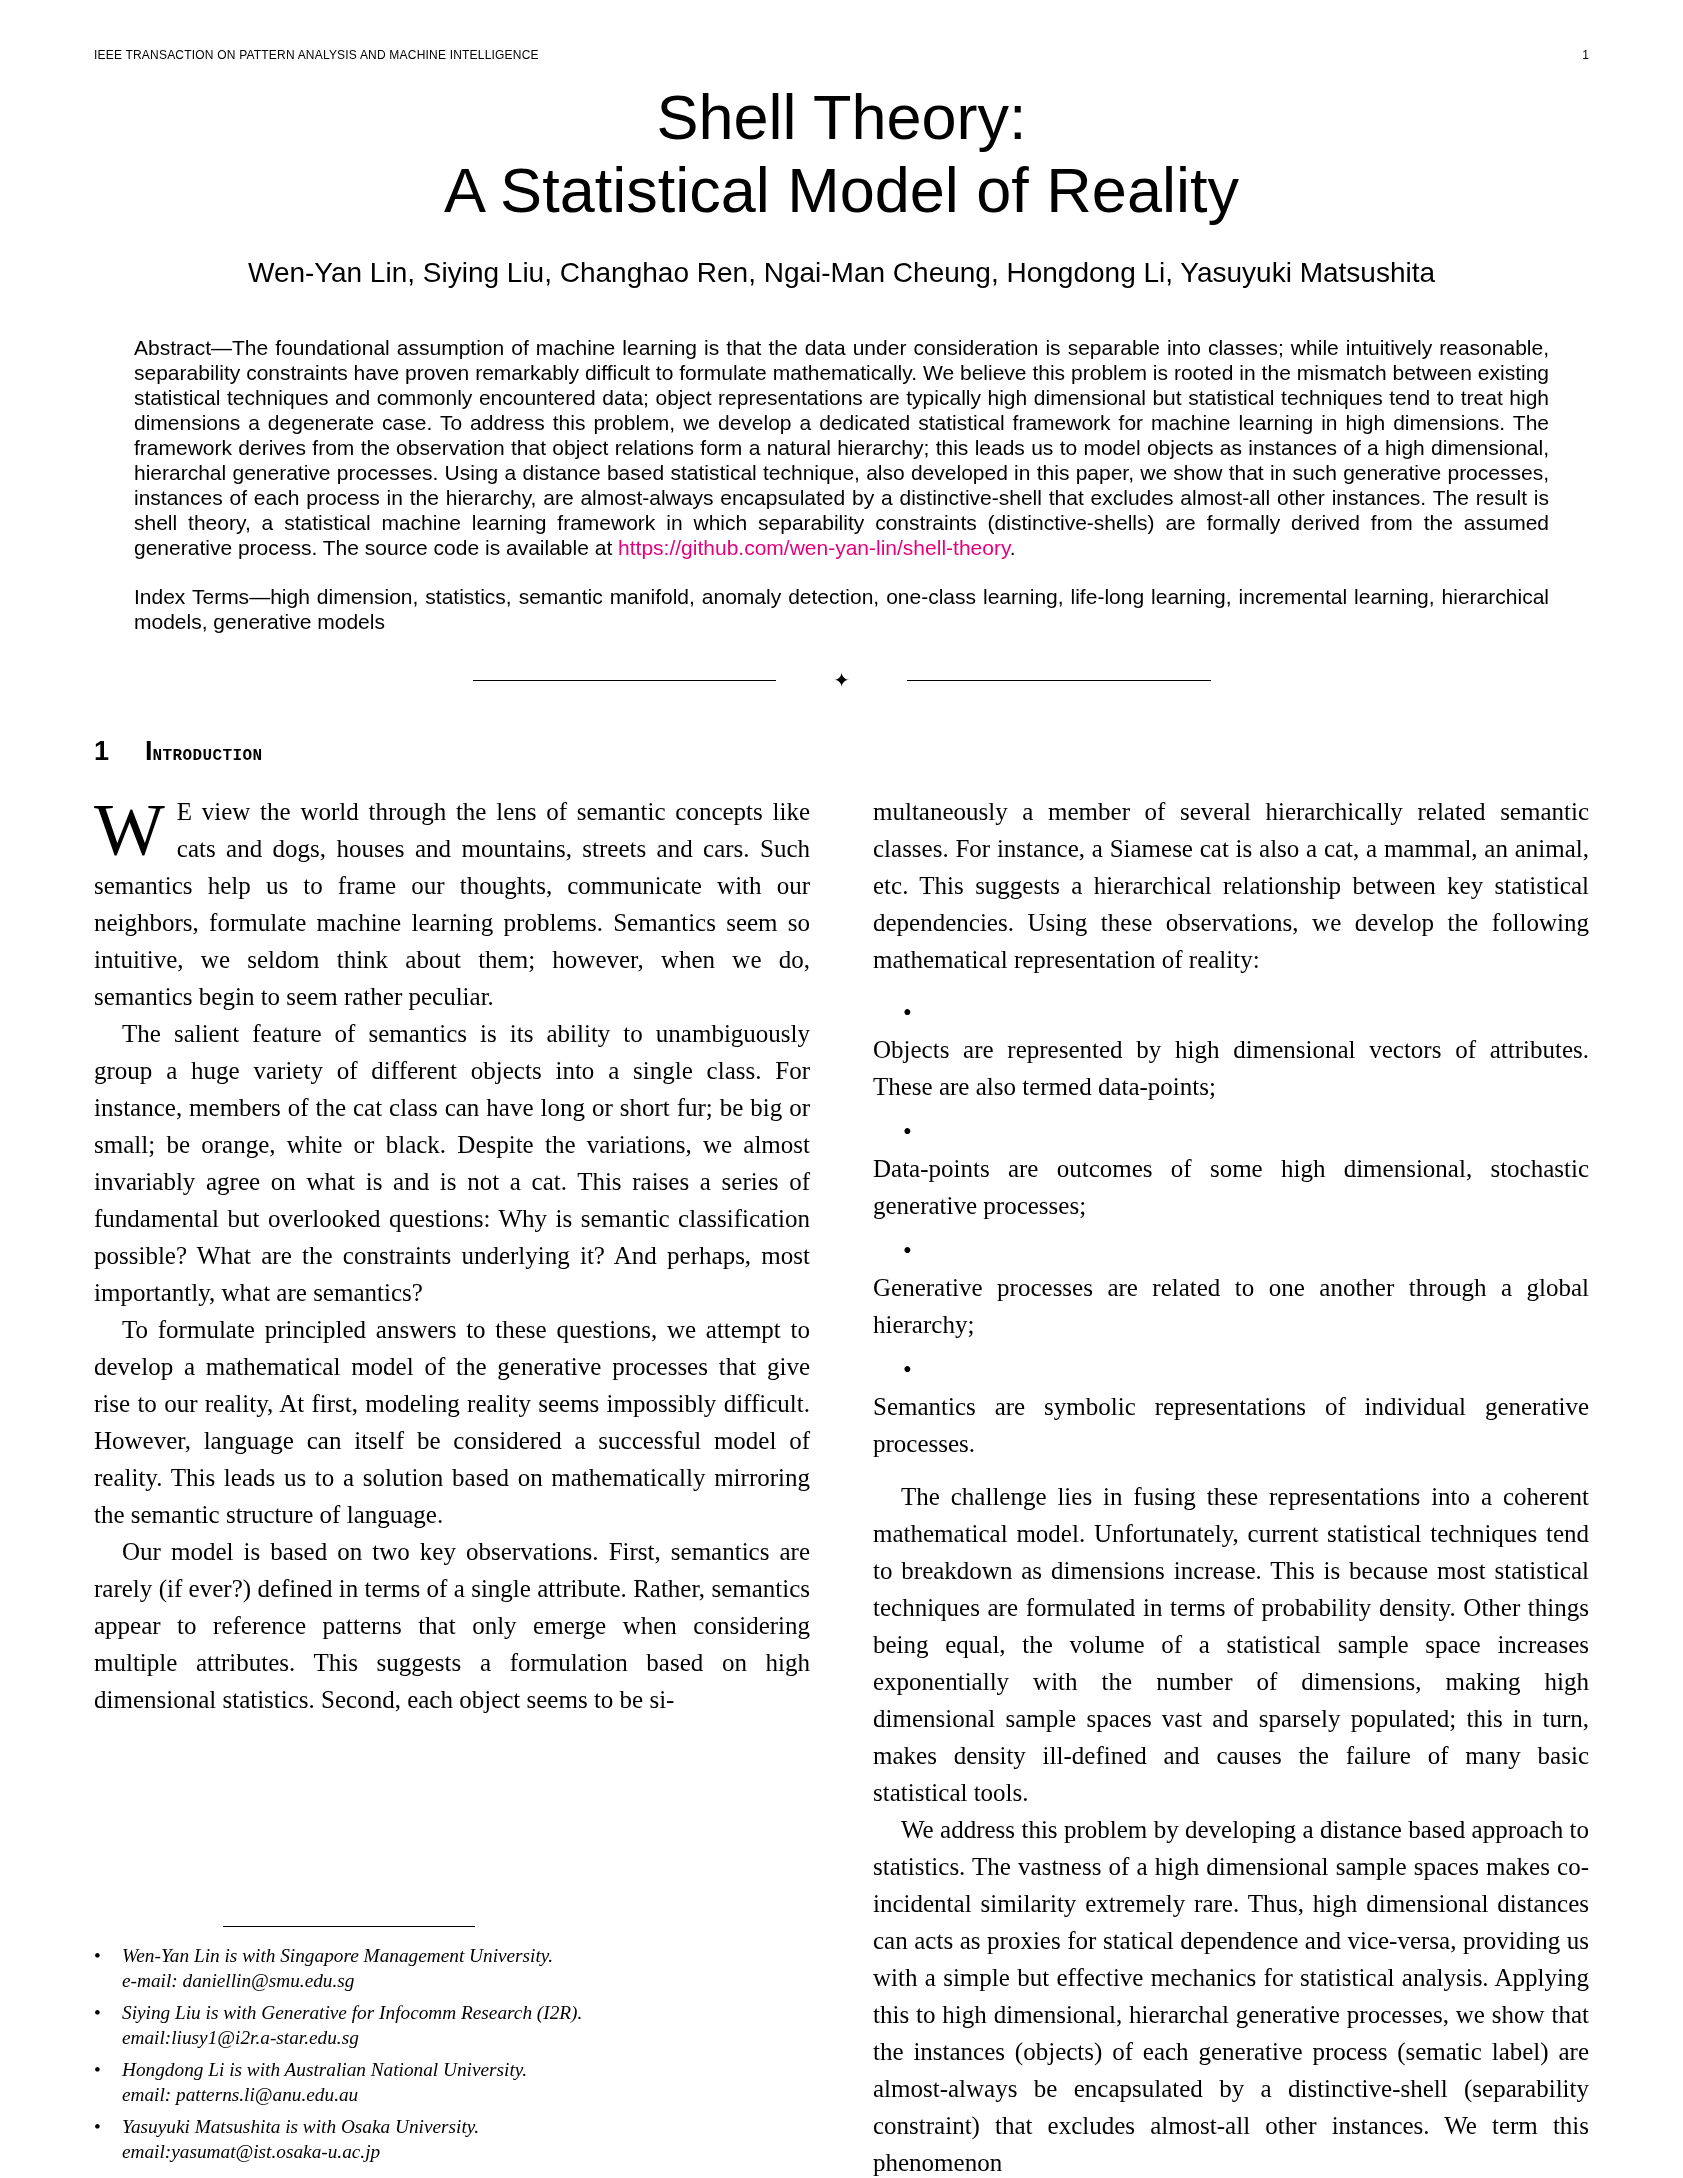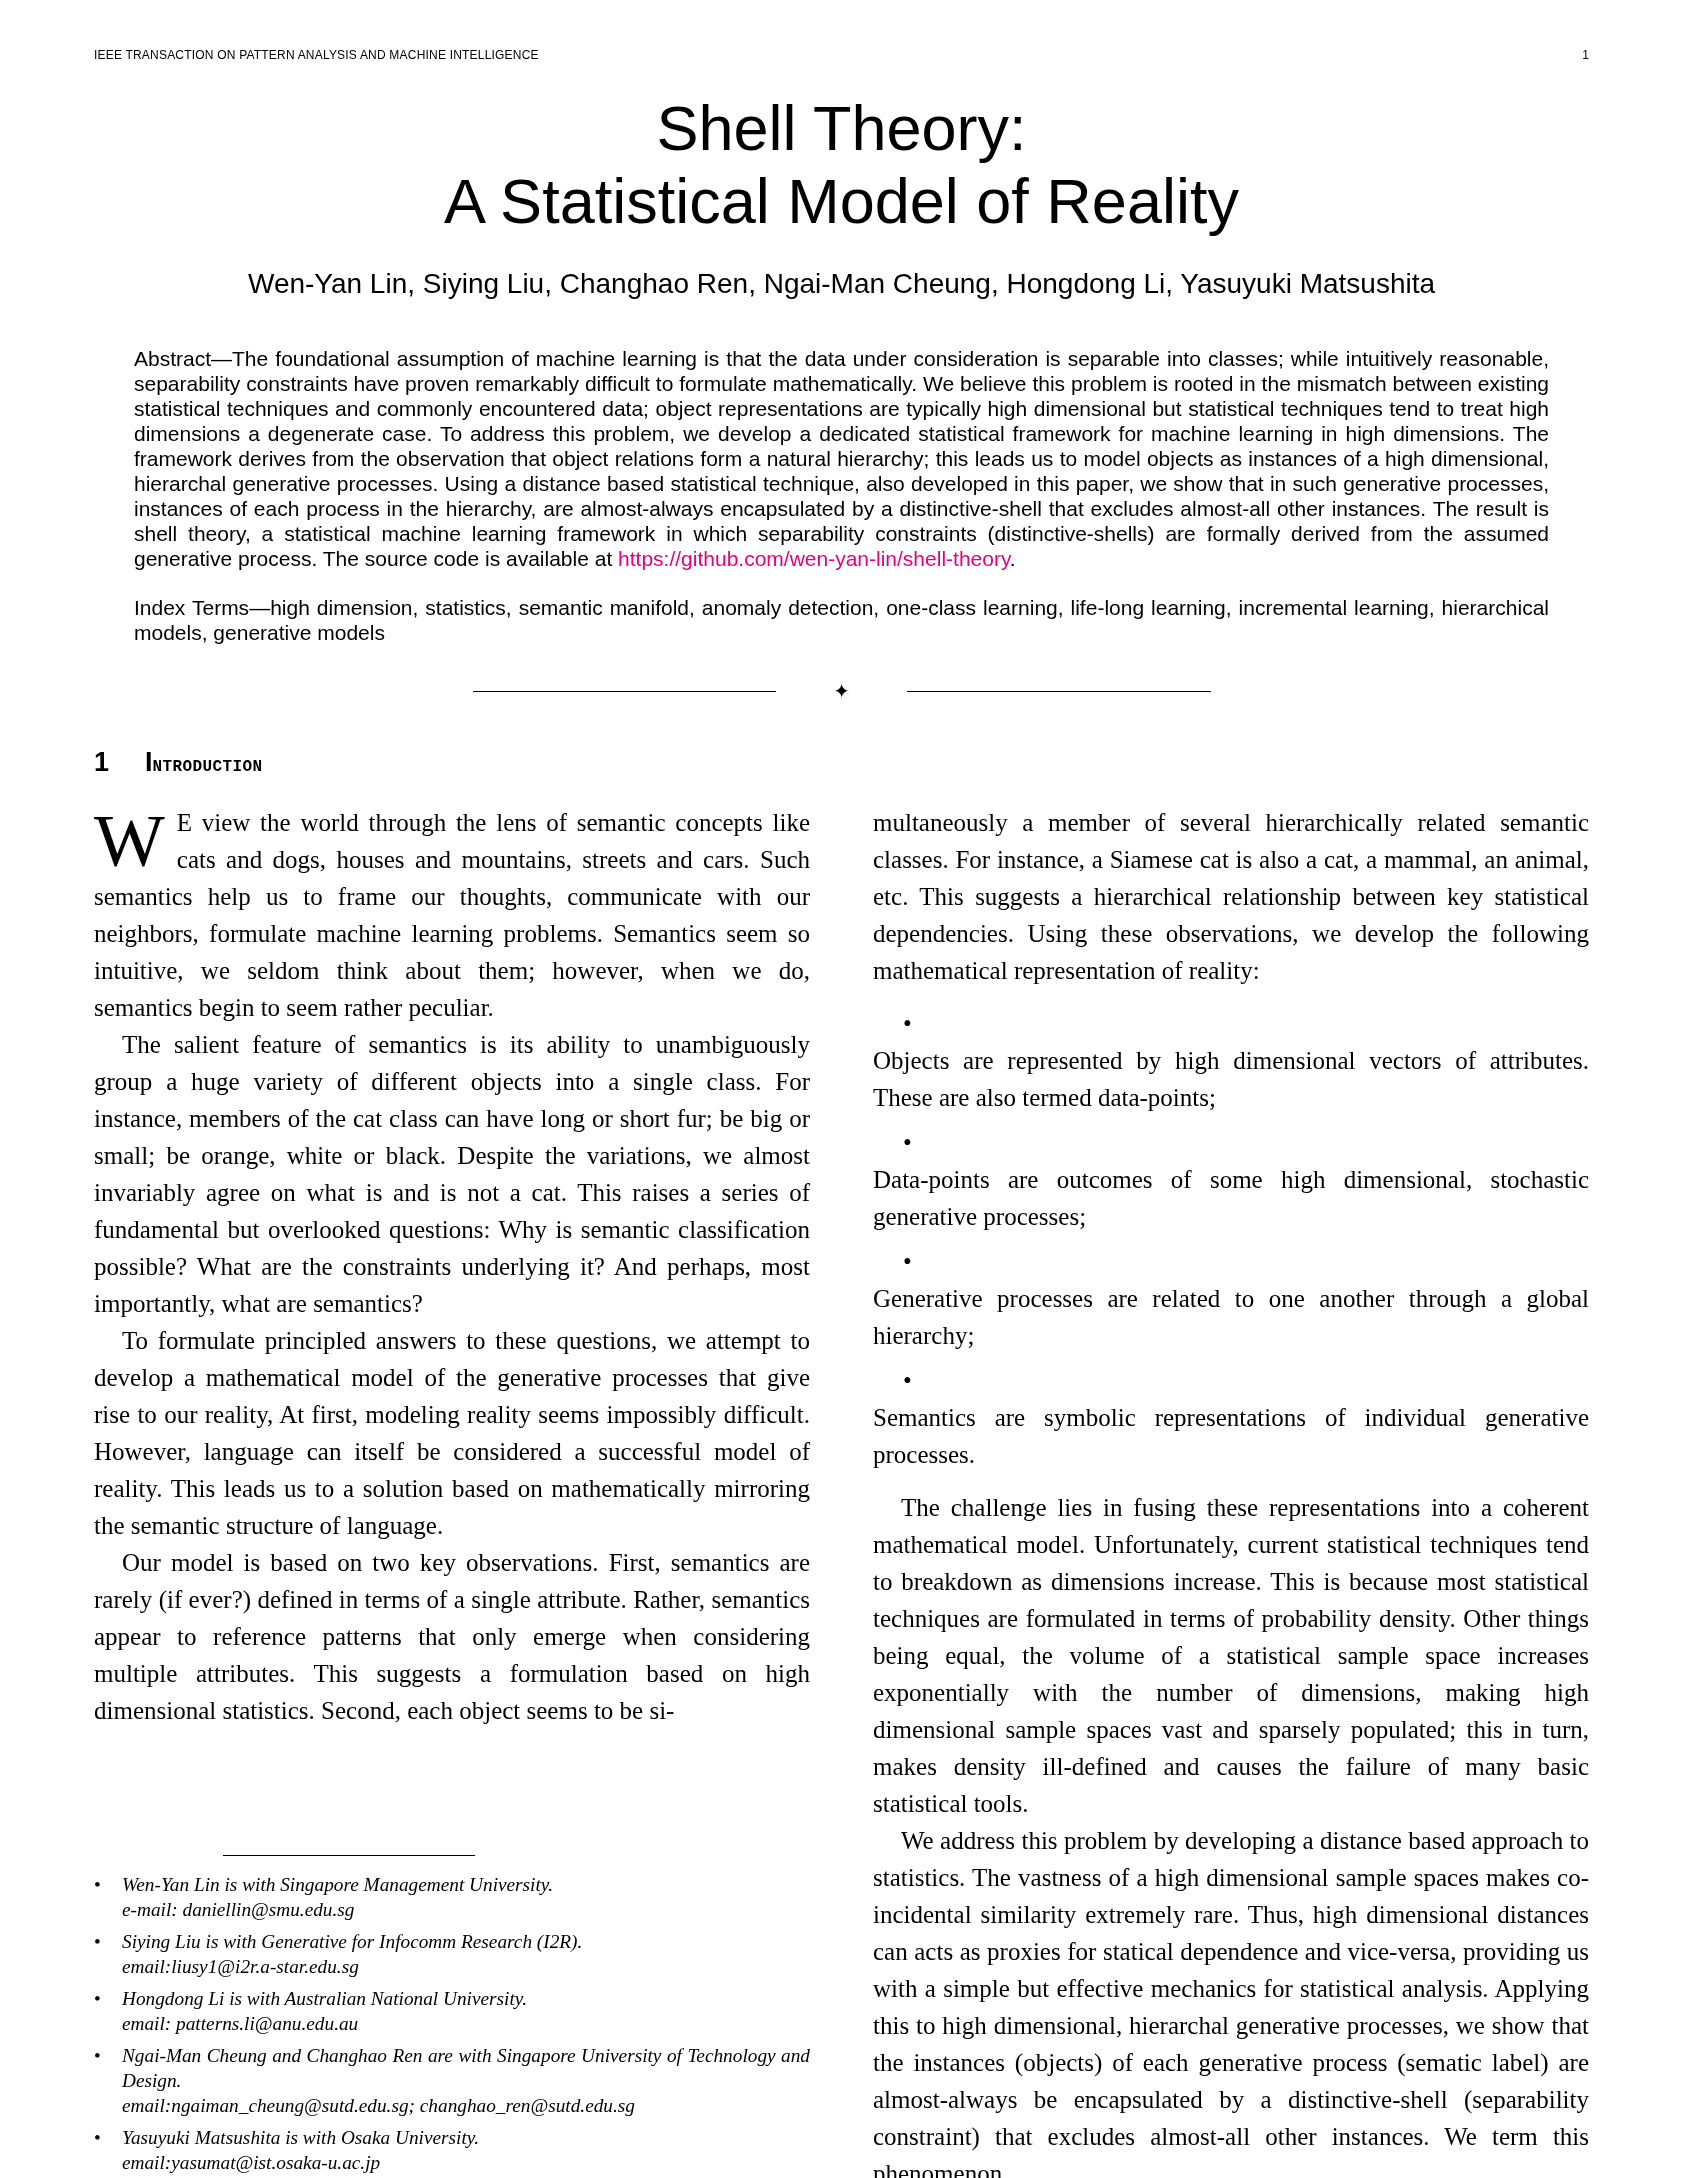--- a/index.html
+++ b/index.html
@@ -20,21 +20,21 @@
     display: flex;
     justify-content: space-between;
     align-items: flex-end;
     font-family: "Liberation Sans", sans-serif;
     font-size: 12px;
     letter-spacing: 0.2px;
   }
 
   
   .paper-title {
-    margin-top: 30px;
+    margin-top: 19px;
     text-align: center;
     font-family: "Liberation Sans", sans-serif;
     font-size: 63px;
     line-height: 1.16;
     font-weight: 400;
   }
   .paper-title .title-line { display: block; }
 
   .authors {
     margin-top: 30px;
@@ -193,27 +193,20 @@
           <li class="footnote-item">
             <span class="fn-marker"></span>
             <span class="fn-body">
                 <span class="fn-text">Hongdong Li is with Australian National University.</span>
                 <span class="fn-email">email: patterns.li@anu.edu.au</span>
               </span>
           </li>
           <li class="footnote-item">
             <span class="fn-marker"></span>
             <span class="fn-body">
-                <span class="fn-text">Ngai-Man Cheung and Changhao Ren are with Singapore University of Technology and Design.</span>
-                <span class="fn-email">email:ngaiman_cheung@sutd.edu.sg; changhao_ren@sutd.edu.sg</span>
-              </span>
-          </li>
-          <li class="footnote-item">
-            <span class="fn-marker"></span>
-            <span class="fn-body">
                 <span class="fn-text">Yasuyuki Matsushita is with Osaka University.</span>
                 <span class="fn-email">email:yasumat@ist.osaka-u.ac.jp</span>
               </span>
           </li>
         </ul>
       </div>
     </div>
 
     <div class="col right-col">
       <p class="para">multaneously a member of several hierarchically related semantic classes. For instance, a Siamese cat is also a cat, a mammal, an animal, etc. This suggests a hierarchical relationship between key statistical dependencies. Using these observations, we develop the following mathematical representation of reality:</p>

